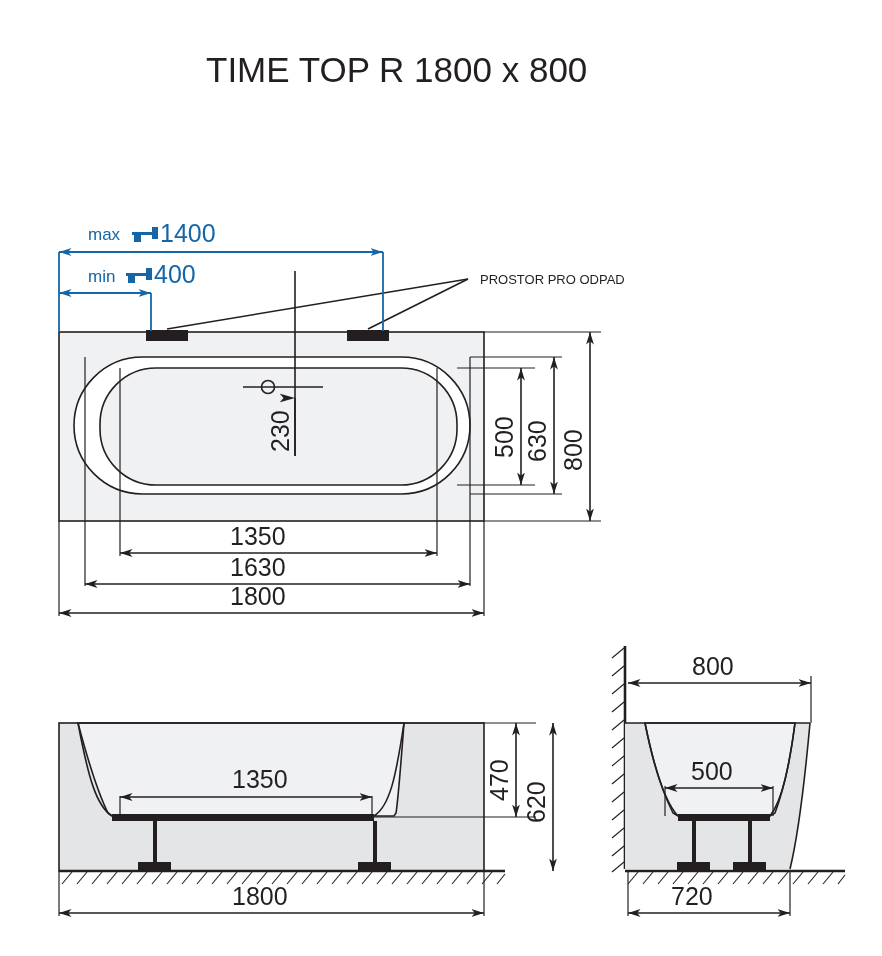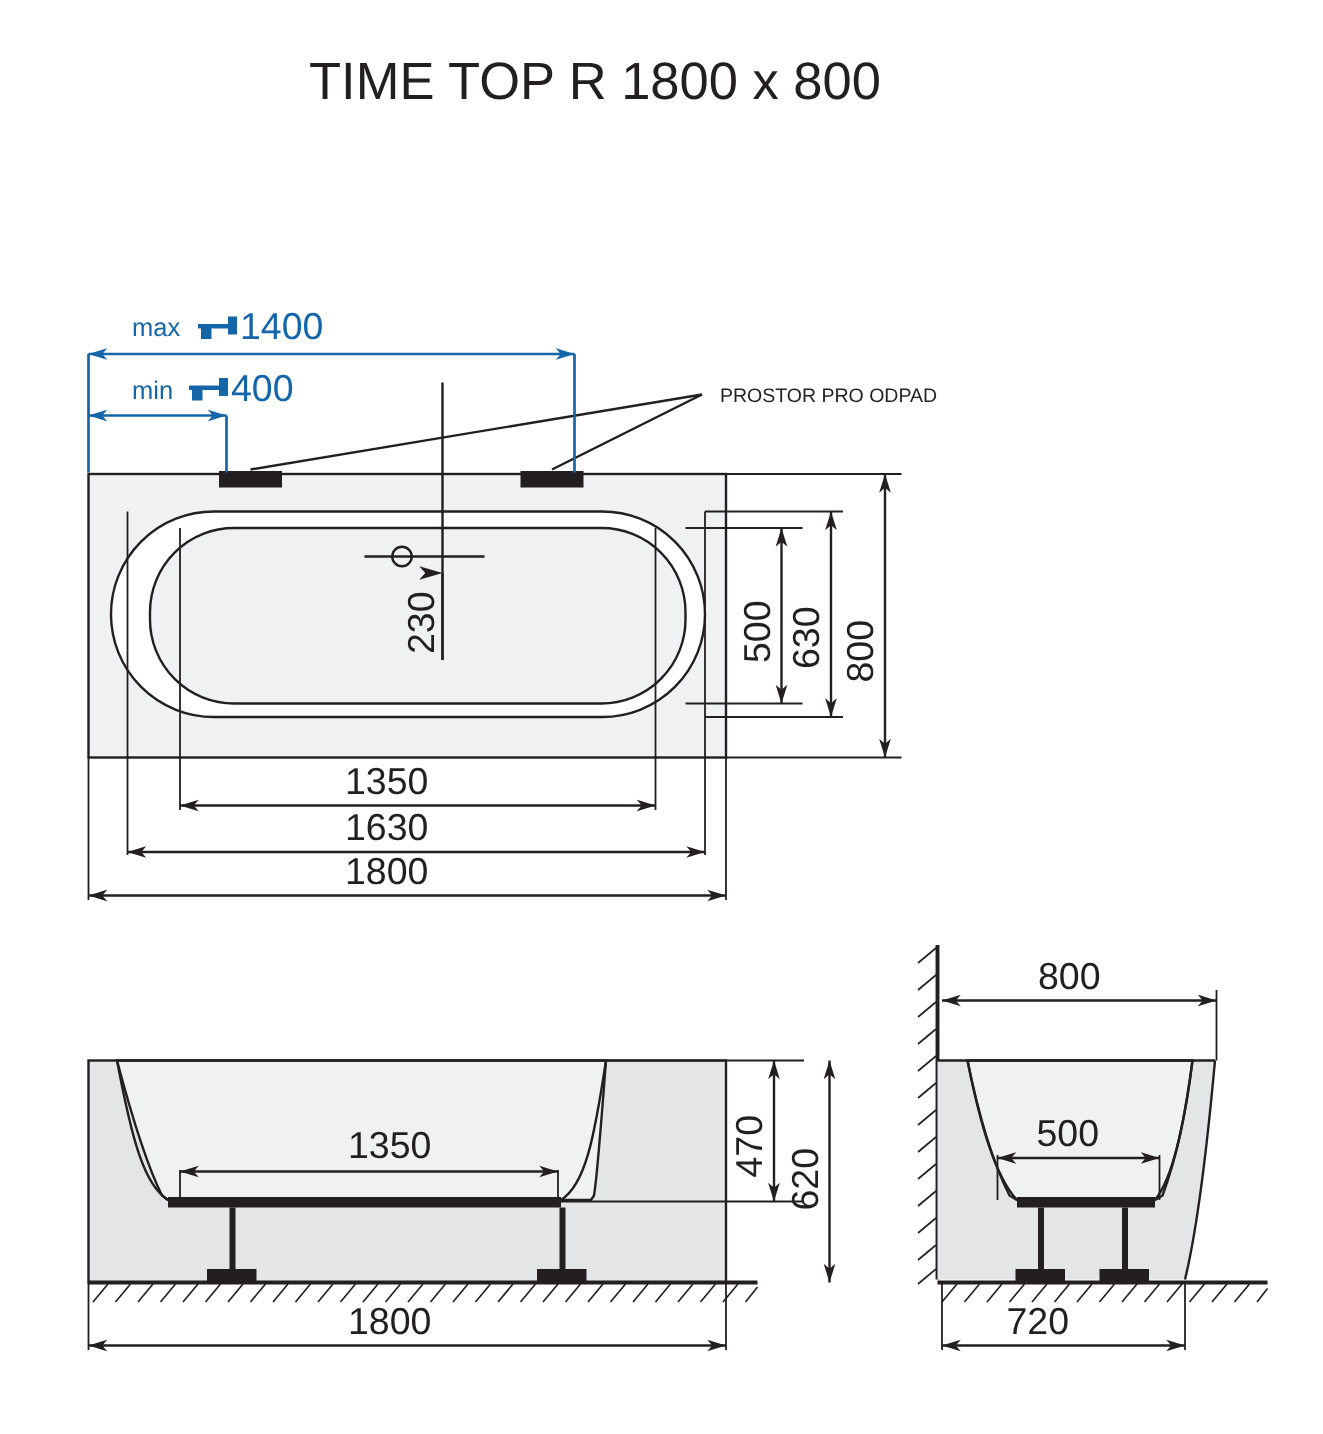--- a/index.html
+++ b/index.html
@@ -11,21 +11,21 @@
   body {
     width: 882px;
     height: 956px;
     position: relative;
     font-family: "Liberation Sans", sans-serif;
     color: #231f20;
     overflow: hidden;
   }
   #drawing-root {
     position: absolute;
-    left: 0; top: 0;
+    left: 0; top: 16px;
     width: 882px;
     height: 888px;
   }
   svg.sheet {
     display: block;
     width: 882px;
     height: 956px;
   }
   .ttl {
     font-size: 35px;

